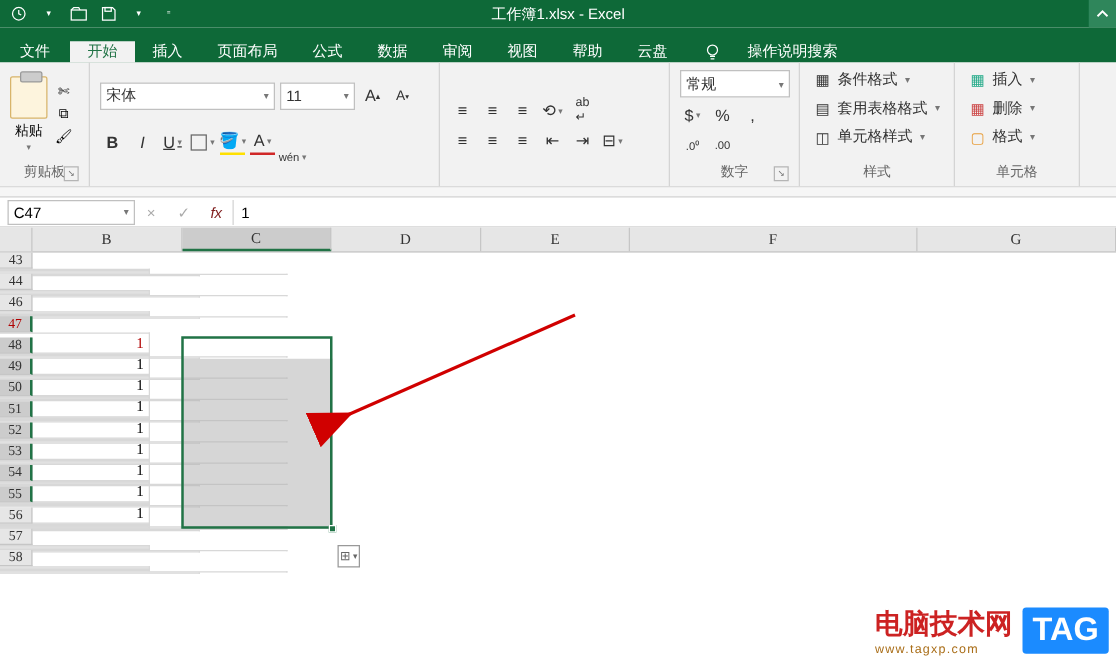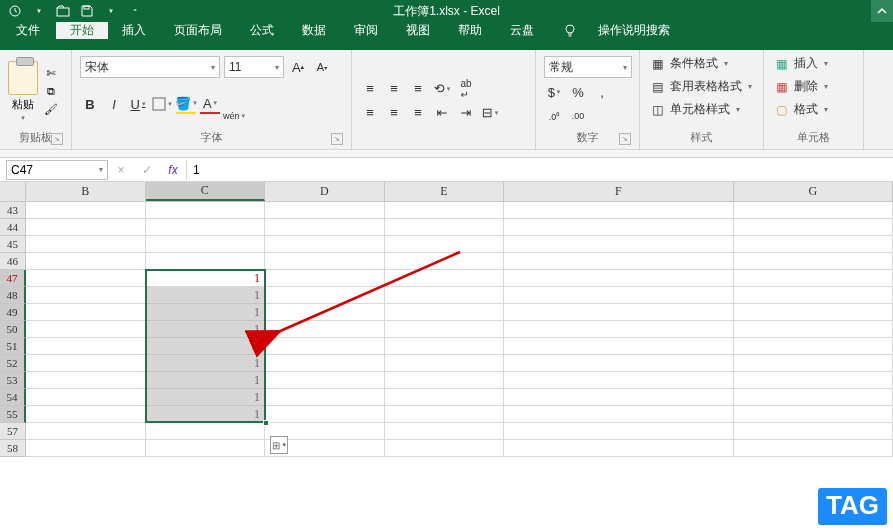--- a/index.html
+++ b/index.html
@@ -6,21 +6,21 @@
 body { background: #fff; width: 893px; height: 531px; overflow: hidden; position: relative; }
 
 
 .titlebar { height: 22px; background: #0e6938; display: flex; align-items: center; color: #fff; font-size: 11px; position: relative; }
 .tb-left { display: flex; align-items: center; gap: 6px; padding-left: 6px; }
 .tb-ico { width: 14px; height: 14px; display: inline-flex; align-items: center; justify-content: center; margin: 0 2px; }
 .tb-title { position: absolute; left: 50%; transform: translateX(-50%); font-size: 12px; }
 .tb-right { position: absolute; right: 0; height: 100%; width: 22px; background: #2f865b; display:flex; align-items:center; justify-content:center; }
 
 
-.tabbar { height: 28px; background: #0e6938; display: flex; align-items: flex-start; color: #fff; font-size: 12px; }
+.tabbar { height: 28px; background: #0e6938; display: flex; align-items: flex-end; color: #fff; font-size: 12px; }
 .tab { padding: 0 14px; display: flex; align-items: center; cursor: pointer; }
 .tab.file { padding: 0 16px; }
 .tab.active { background: #f2f2f2; color: #217346; }
 .tab.search { display: flex; align-items: center; gap: 20px; }
 .lightbulb { width:16px; height:16px; display:inline-flex; align-items:center; justify-content:center; }
 
 
 .ribbon { height: 100px; background: #f2f2f2; border-bottom: 1px solid #d4d4d4; display: flex; }
 .rgroup { border-right: 1px solid #d4d4d4; padding: 4px 8px 2px 8px; display: flex; flex-direction: column; justify-content: space-between; }
 .rgroup-body { flex: 1; display: flex; align-items: center; gap: 4px; }
@@ -46,33 +46,33 @@
 .styles-col { display:flex; flex-direction:column; gap:4px; font-size:12px; color:#333;}
 .styles-item { display:flex; align-items:center; gap:4px; white-space:nowrap; padding:1px 2px;}
 .cells-col { display:flex; flex-direction:column; gap:4px; font-size:12px; color:#333;}
 .styles-ic { width:16px; height:16px; display:inline-flex; align-items:center; justify-content:center;}
 .styles-item .arrow{ font-size:8px; color:#777; margin-left:2px;}
 
 
 .fbar { height: 24px; border-bottom: 1px solid #d4d4d4; display: flex; align-items:center; font-size:12px; }
 .namebox { width: 102px; height: 20px; margin: 2px 0 2px 6px; border:1px solid #c0c0c0; padding:0 4px; display:flex; align-items:center; background:#fff; position:relative;}
 .namebox .arrow { position:absolute; right:4px; font-size:8px; color:#777;}
-.fx-btn { width:26px; height:20px; display:flex; align-items:center; justify-content:center; color:#6d28d9; font-size:12px;}
+.fx-btn { width:26px; height:20px; display:flex; align-items:center; justify-content:center; color:#7f1d1d; font-size:12px;}
 .formula-input { flex:1; height:20px; border-left:1px solid #d4d4d4; padding:0 6px; display:flex; align-items:center;}
 
 .spacer-bar { height:8px; border-bottom:1px solid #d4d4d4; background:#f6f6f6;}
 
 
 .grid-wrap { position: relative; height: 360px; overflow:hidden; }
 .col-headers { display:flex; height:20px; border-bottom:1px solid #c6c6c6; font-size:12px; color:#333; background:#e6e6e6; position:relative;}
 .corner { width:26px; border-right:1px solid #c6c6c6; background:#e6e6e6;}
 .ch { border-right:1px solid #c6c6c6; display:flex; align-items:center; justify-content:center; font-family: "SimSun", serif; }
 .ch.sel { background:#ccc; border-bottom:2px solid #217346; }
 
-.row { display:flex; height:17px; }
+.row { display:flex; height:17px;flex-direction:column; }
 .rh { width:26px; border-right:1px solid #c6c6c6; border-bottom:1px solid #c6c6c6; background:#e6e6e6; display:flex; align-items:center; justify-content:center; font-size:11px; font-family: "SimSun", serif; color:#333;}
 .rh.sel { background:#ccc; border-right:2px solid #217346;}
 .cell { border-right:1px solid #d8d8d8; border-bottom:1px solid #d8d8d8; display:flex; align-items:center; justify-content:flex-end; padding-right:4px; font-size:12px; font-family:"SimSun", serif;}
 
 .colB{width:120px;} .colC{width:120px;} .colD{width:120px;} .colE{width:120px;} .colF{width:230px;} .colG{width:160px;}
 
 
 .sel-range { position:absolute; border:2px solid #217346; pointer-events:none;}
 .sel-fill { position:absolute; background:rgba(180,180,180,0.55); pointer-events:none;}
 .active-row43 { color:#b00000;}
@@ -191,21 +191,20 @@
               </svg>
             </span>
           <span class="btn-ic drop highlight-color">🪣</span>
           <span class="btn-ic drop underline-color">A</span>
           <span class="btn-ic drop" style="font-size:9px;margin-top:24px;">
               <span>wén</span>
             </span>
         </div>
       </div>
     </div>
-    <div class="rgroup-label"><span>字体</span><span class="dlg-launch">↘</span></div>
   </div>
 
   <div class="rgroup" style="width:184px">
     <div class="rgroup-body">
       <div class="align-col">
         <div class="font-row">
           <span class="btn-ic">≡</span>
           <span class="btn-ic">≡</span>
           <span class="btn-ic">≡</span>
           <span class="btn-ic drop">⟲</span>
@@ -329,29 +328,20 @@
   <div class="row">
       <div class="rh">44</div>
       <div class="cell colB"></div>
       <div class="cell colC"></div>
       <div class="cell colD"></div>
       <div class="cell colE"></div>
       <div class="cell colF"></div>
       <div class="cell colG"></div>
     </div>
   <div class="row">
-      <div class="rh">45</div>
-      <div class="cell colB"></div>
-      <div class="cell colC"></div>
-      <div class="cell colD"></div>
-      <div class="cell colE"></div>
-      <div class="cell colF"></div>
-      <div class="cell colG"></div>
-    </div>
-  <div class="row">
       <div class="rh">46</div>
       <div class="cell colB"></div>
       <div class="cell colC"></div>
       <div class="cell colD"></div>
       <div class="cell colE"></div>
       <div class="cell colF"></div>
       <div class="cell colG"></div>
     </div>
   <div class="row">
       <div class="rh sel active-row43">47</div>
@@ -422,20 +412,29 @@
       <div class="cell colC">1</div>
       <div class="cell colD"></div>
       <div class="cell colE"></div>
       <div class="cell colF"></div>
       <div class="cell colG"></div>
     </div>
   <div class="row">
       <div class="rh sel">55</div>
       <div class="cell colB"></div>
       <div class="cell colC">1</div>
+      <div class="cell colD"></div>
+      <div class="cell colE"></div>
+      <div class="cell colF"></div>
+      <div class="cell colG"></div>
+    </div>
+  <div class="row">
+      <div class="rh">56</div>
+      <div class="cell colB"></div>
+      <div class="cell colC"></div>
       <div class="cell colD"></div>
       <div class="cell colE"></div>
       <div class="cell colF"></div>
       <div class="cell colG"></div>
     </div>
   <div class="row">
       <div class="rh">57</div>
       <div class="cell colB"></div>
       <div class="cell colC"></div>
       <div class="cell colD"></div>
@@ -463,14 +462,18 @@
         <marker id="ah" markerWidth="14" markerHeight="12" refX="2" refY="6" orient="auto">
           <path d="M14 0 L0 6 L14 12 z" fill="#d00000"></path>
         </marker>
       </defs>
     <line x1="460" y1="70" x2="278" y2="150" stroke="#d00000" stroke-width="2.5" marker-end="url(#ah)"></line>
   </svg>
 
 </div>
 
 <div class="wm">
+  <div class="wm1">
+    <span>电脑技术网</span>
+    <span class="sub">www.tagxp.com</span>
+  </div>
   <div class="wm2">TAG</div>
 </div>
 
 </body></html>

